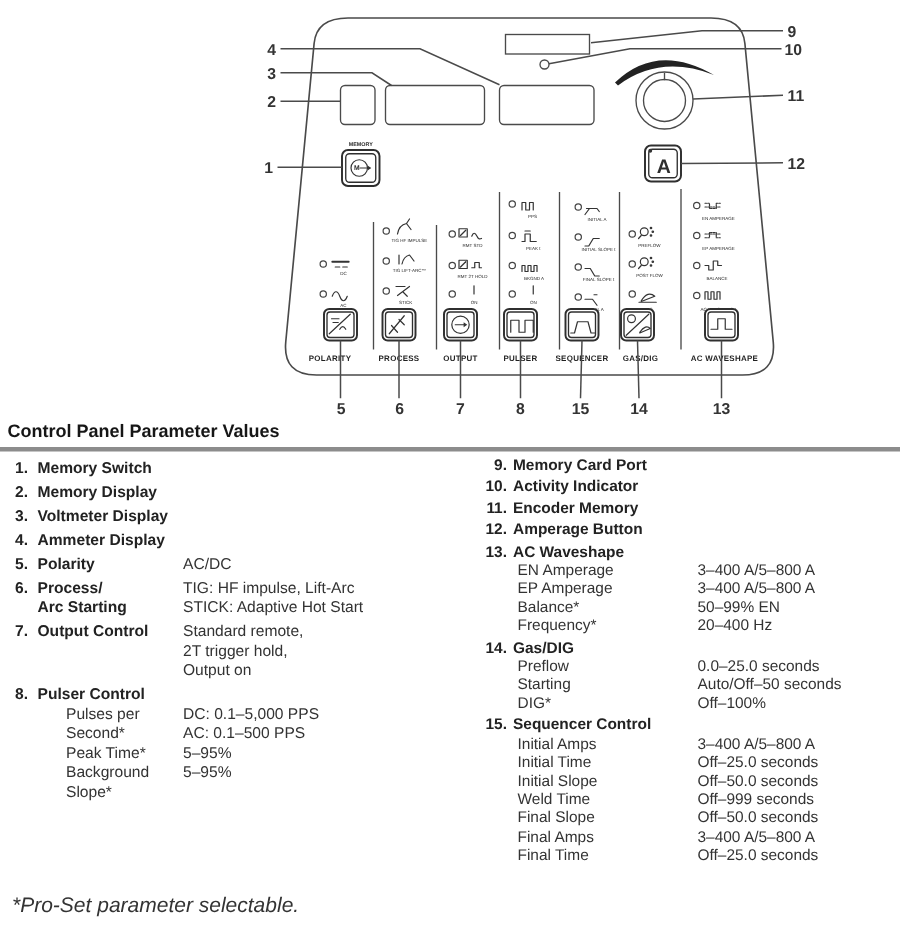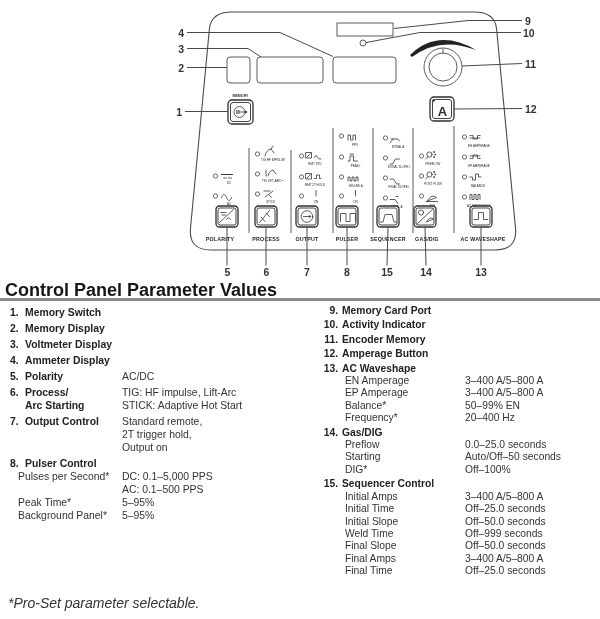--- a/index.html
+++ b/index.html
@@ -12,39 +12,39 @@
   .thin{stroke:#4a4a4a;stroke-width:.9;fill:none;}
   .cl{stroke:#4a4a4a;stroke-width:1;fill:none;}
   .co{font-size:10.5px;font-weight:bold;fill:#333;}
   .sec{font-size:5.3px;font-weight:bold;fill:#1f1f1f;letter-spacing:.2px;}
   .il{font-size:3px;fill:#1f1f1f;}
   .led{fill:#fff;stroke:#444;stroke-width:.8;}
   .ic{stroke:#333;stroke-width:.8;fill:none;stroke-linecap:round;stroke-linejoin:round;}
   .btn{stroke:#2f2f2f;stroke-width:1.3;fill:#fff;}
   .btni{stroke:#2f2f2f;stroke-width:.9;fill:none;}
   
-  #heading{position:absolute;left:5px;top:280px;font-size:18px;font-weight:bold;color:#161616;}
+  #heading{position:absolute;left:5px;top:280px;font-size:12px;font-weight:bold;color:#161616;}
   #rule{position:absolute;left:0;top:298px;width:600px;height:3px;background:#8c8c8c;}
   #footnote{position:absolute;left:8px;top:595px;font-size:14px;font-style:italic;color:#333;}
   
   .pcol{position:absolute;top:303px;}
   .pcol.left{left:10px;width:288px;}
   .pcol.right{left:302px;width:296px;}
   .prow{display:grid;font-size:10.4px;line-height:13px;}
   .left .prow{grid-template-columns:15px 97px 1fr;}
   .right .prow{grid-template-columns:36px 127px 1fr;font-size:10.3px;line-height:12.4px;}
   .prow.numbered{margin-top:3px;}
   .right .prow.numbered{margin-top:2px;}
   .prow .num{font-weight:bold;color:#222;}
   .right .prow .num{text-align:right;}
   .prow .label{font-weight:bold;color:#222;white-space:pre-line;}
   .right .prow .label{padding-left:4px;}
   .prow .value{grid-column:3;white-space:pre-line;color:#333;}
   .prow.sub .label{grid-column:1/3;font-weight:normal;color:#333;}
-  .left .prow.sub .label{padding-left:8px;}
+  .left .prow.sub .label{padding-left:8px;margin-left:26px;}
   .right .prow.sub .label{padding-left:43px;}
 </style>
 </head>
 <body>
 
 <svg id="panel-svg" width="600" height="278" viewBox="0 0 600 278">
 
   <path class="ln" d="M232 12 H474 Q495 12 496.6 29 L515.5 228 Q517.5 250 495 250 H211 Q188.5 250 190.5 228 L209.4 29 Q211 12 232 12 Z"></path>
 
   <rect class="thin" x="227" y="57" width="23" height="26" rx="3"></rect>
@@ -345,21 +345,21 @@
       <span class="value">DC: 0.1–5,000 PPS
 AC: 0.1–500 PPS</span>
     </div>
     <div class="prow sub">
 
       <span class="label">Peak Time*</span>
       <span class="value">5–95%</span>
     </div>
     <div class="prow sub">
 
-      <span class="label">Background Panel*</span>
+      <span class="label">Background Slope*</span>
       <span class="value">5–95%</span>
     </div>
   </div>
 
 <div class="pcol right">
 
 <div class="prow numbered">
       <span class="num">9.</span>
       <span class="label">Memory Card Port</span>
       <span class="value"></span>

